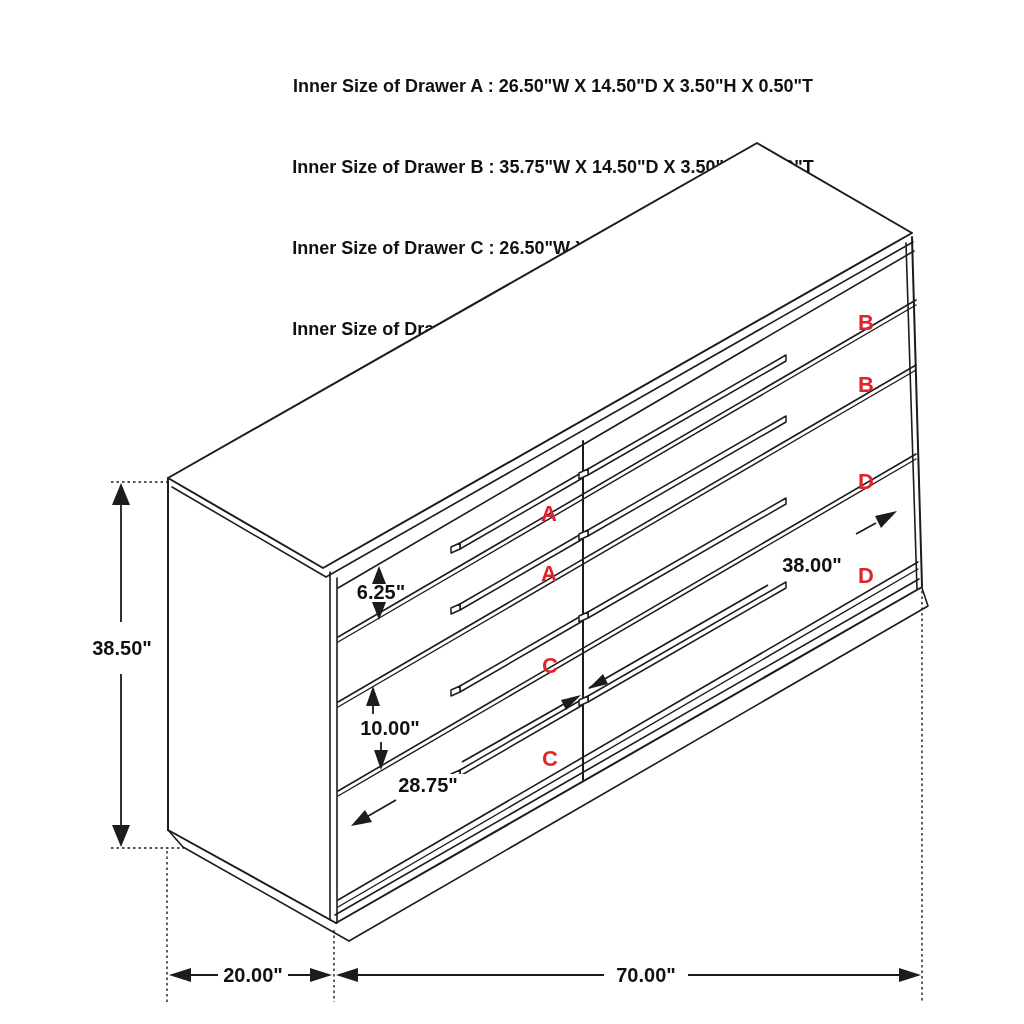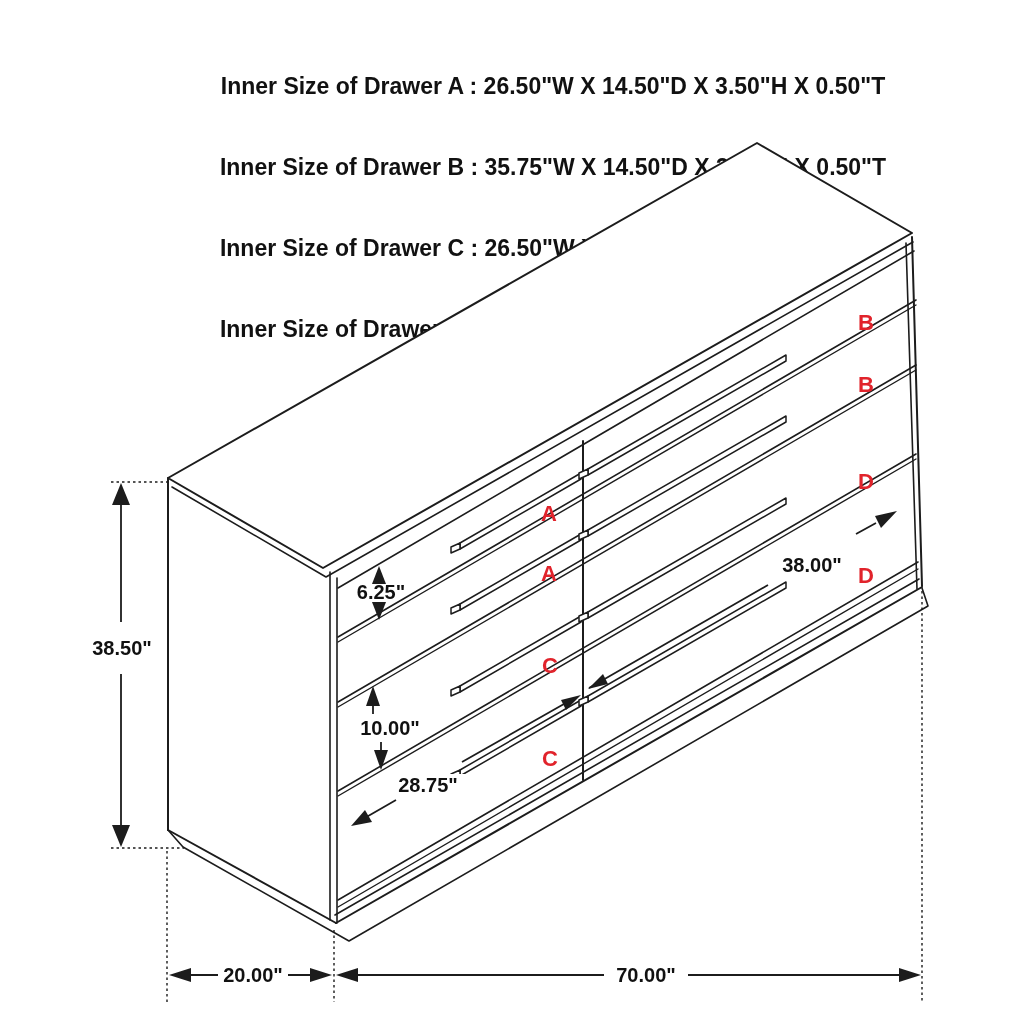--- a/index.html
+++ b/index.html
@@ -1,18 +1,18 @@
 <!DOCTYPE html>
 <html><head>
 <meta charset="utf-8">
 <style>
   html,body{margin:0;padding:0;background:#fff;width:1024px;height:1024px;overflow:hidden;}
   #stage{position:relative;width:1024px;height:1024px;background:#fff;font-family:"Liberation Sans",sans-serif;}
   #title-block{position:absolute;top:19px;left:82px;width:942px;text-align:center;
-    font-size:23px;font-weight:bold;line-height:27px;color:#111;letter-spacing:0px;white-space:pre;}
+    font-size:18px;font-weight:bold;line-height:27px;color:#111;letter-spacing:0px;white-space:pre;}
   #diagram{position:absolute;top:0;left:0;}
   .edge{stroke:#1c1c1c;fill:none;stroke-linecap:round;stroke-linejoin:round;}
   .w2{stroke-width:2px;}
   .w16{stroke-width:1.6px;}
   .w14{stroke-width:1.4px;}
   .face{fill:#ffffff;stroke:none;}
   .handle{fill:#ffffff;stroke:#1c1c1c;stroke-width:1.5px;stroke-linejoin:round;}
   .dim-line{stroke:#1c1c1c;stroke-width:1.8px;fill:none;}
   .dim-tri{fill:#1c1c1c;stroke:none;}
   .dotted{stroke:#1c1c1c;stroke-width:1.4px;fill:none;stroke-dasharray:2.5 3;}

